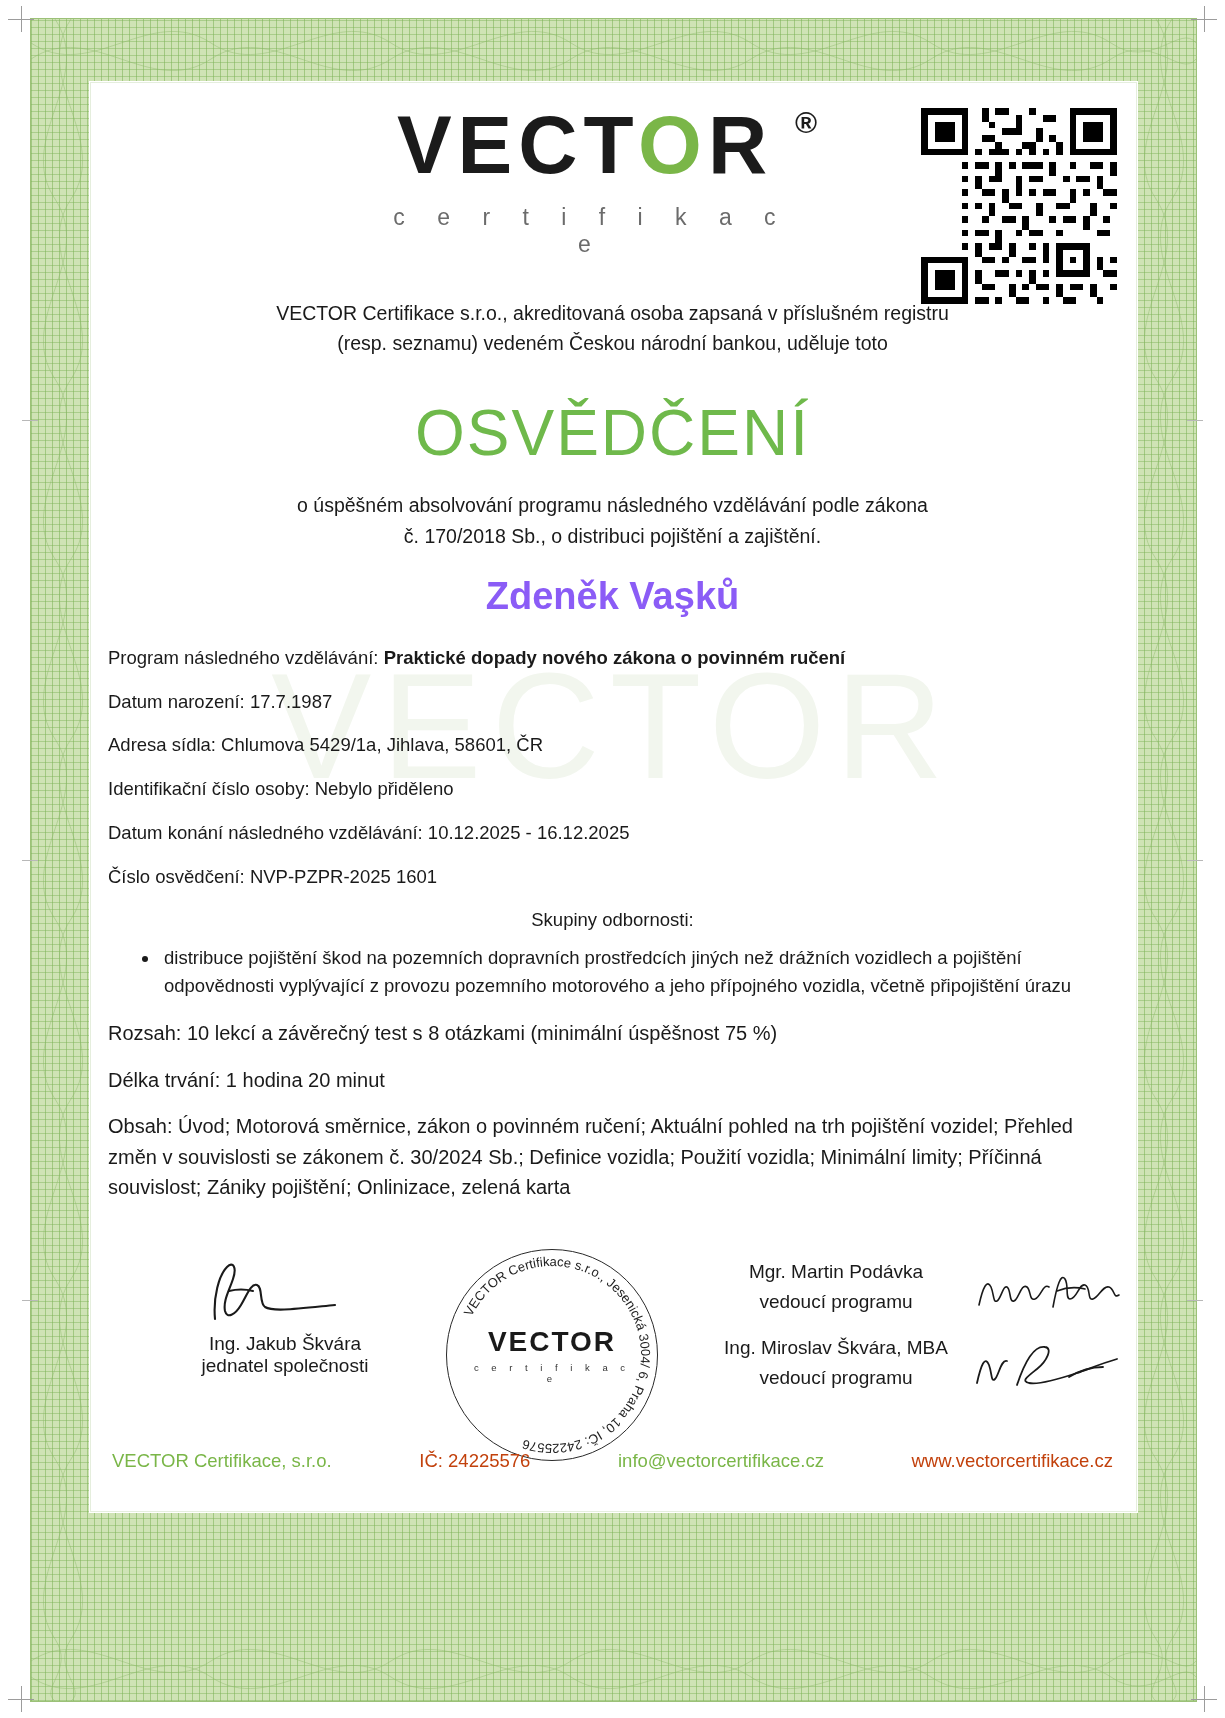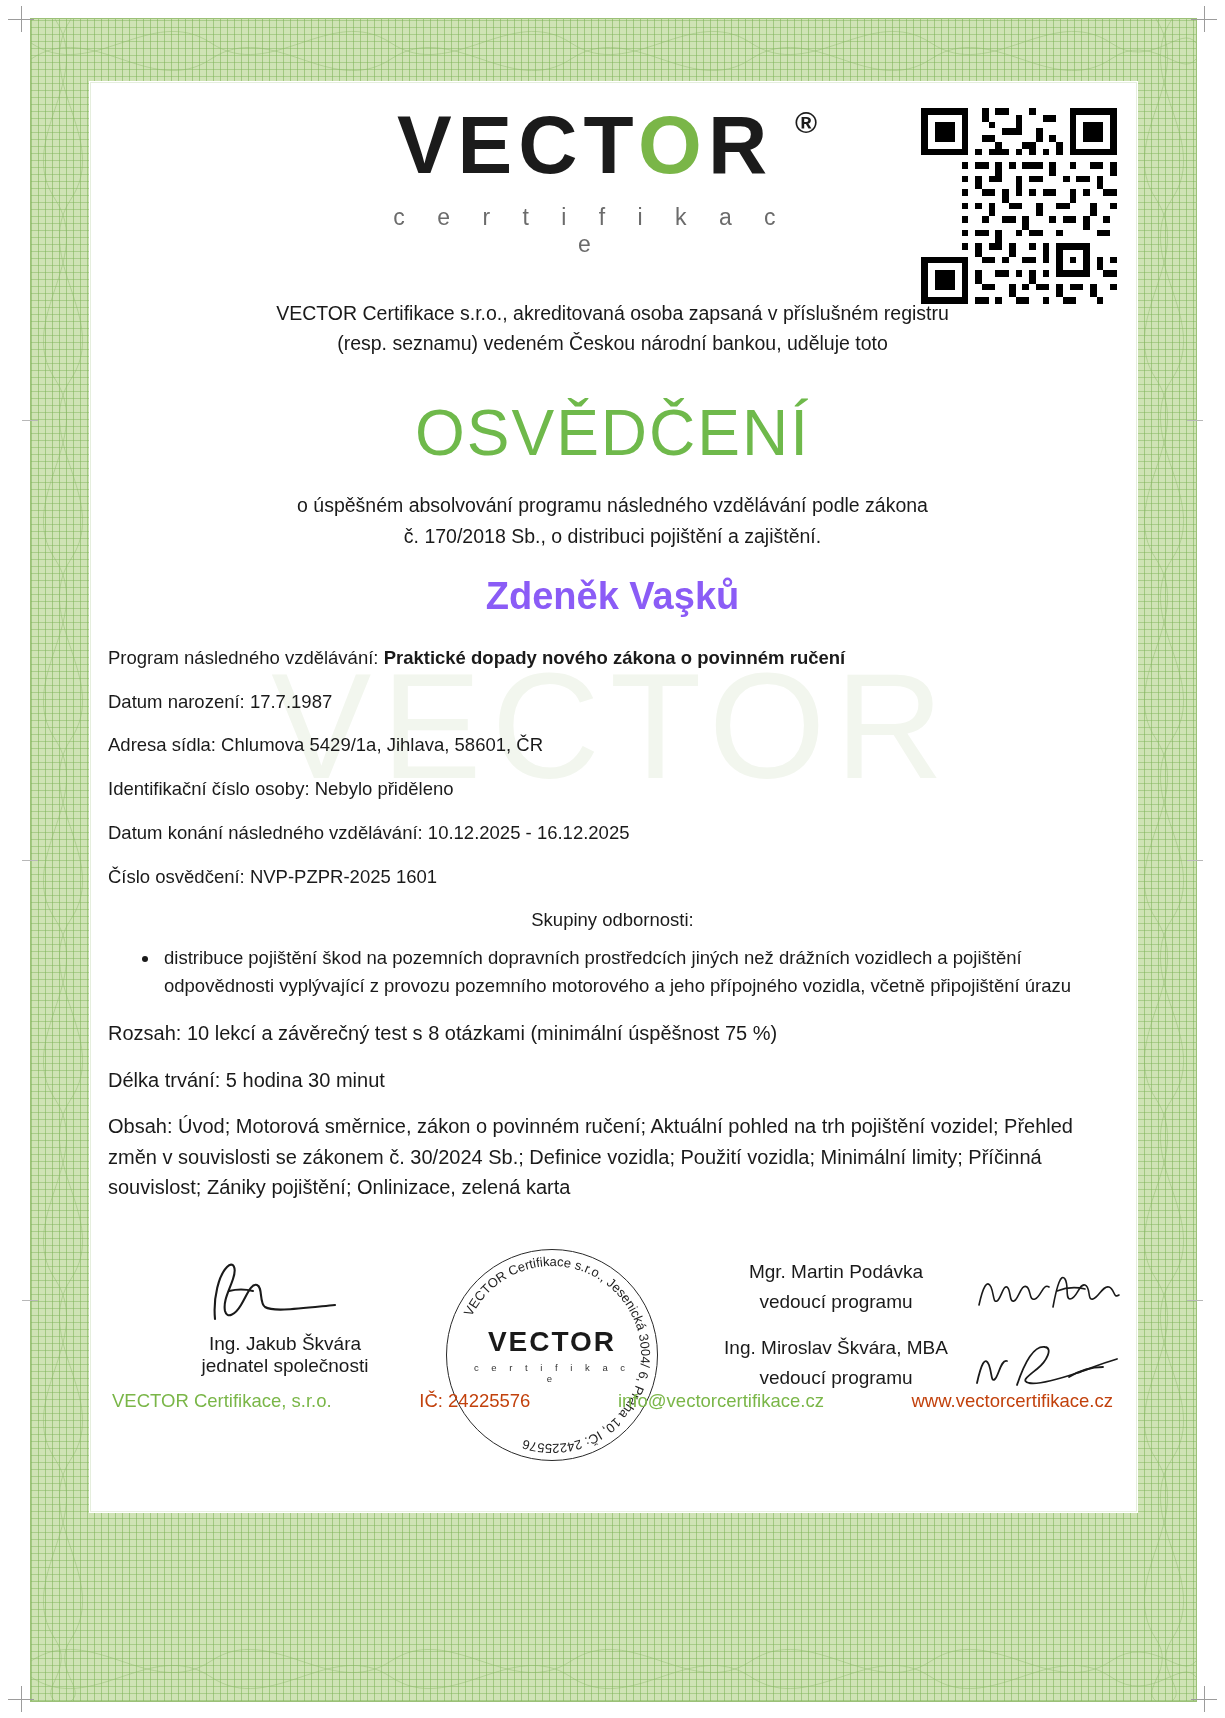--- a/index.html
+++ b/index.html
@@ -281,21 +281,21 @@
   }
   .sig-right-name { font-size: 19px; }
   .sig-right-role { font-size: 19px; margin-top: 8px; }
   .sig-right-mark { width: 150px; height: 64px; position: relative; }
 
   
   .footer {
     position: absolute;
     left: 22px;
     right: 22px;
-    top: 1308px;
+    top: 1368px;
     display: flex;
     align-items: center;
     justify-content: space-between;
     font-size: 18.5px;
     gap: 37px;
   }
   .footer .green { color: #7ab648; }
   .footer .dark { color: #c2410c; }
 
   svg { display: block; }
@@ -501,21 +501,21 @@
       <p class="det-line">Datum narození: 17.7.1987</p>
       <p class="det-line">Adresa sídla: Chlumova 5429/1a, Jihlava, 58601, ČR</p>
       <p class="det-line">Identifikační číslo osoby: Nebylo přiděleno</p>
       <p class="det-line">Datum konání následného vzdělávání: 10.12.2025 - 16.12.2025</p>
       <p class="det-line">Číslo osvědčení: NVP-PZPR-2025 1601</p>
       <p class="group-label">Skupiny odbornosti:</p>
       <ul class="skupiny">
         <li>distribuce pojištění škod na pozemních dopravních prostředcích jiných než drážních vozidlech a pojištění odpovědnosti vyplývající z provozu pozemního motorového a jeho přípojného vozidla, včetně připojištění úrazu</li>
       </ul>
       <p class="para">Rozsah: 10 lekcí a závěrečný test s 8 otázkami (minimální úspěšnost 75 %)</p>
-      <p class="para">Délka trvání: 5 hodina 30 minut</p>
+      <p class="para">Délka trvání: 1 hodina 20 minut</p>
       <p class="para">Obsah: Úvod; Motorová směrnice, zákon o povinném ručení; Aktuální pohled na trh pojištění vozidel; Přehled změn v souvislosti se zákonem č. 30/2024 Sb.; Definice vozidla; Použití vozidla; Minimální limity; Příčinná souvislost; Zániky pojištění; Onlinizace, zelená karta</p>
     </div>
 
     <div class="signatures">
 
       <div class="sig-left">
         <div class="sig-scribble">
           <svg width="200" height="72" viewBox="0 0 200 72" style="margin:0 auto;">
             <g fill="none" stroke="#1a1a1a" stroke-width="2.1" stroke-linecap="round">
               <path d="M30,62 C28,40 34,18 42,10 C48,4 52,10 48,22 C44,34 38,44 40,54 C42,62 50,58 56,48 C62,38 66,26 72,28 C78,30 74,46 80,50 C88,55 110,52 150,48"></path>

